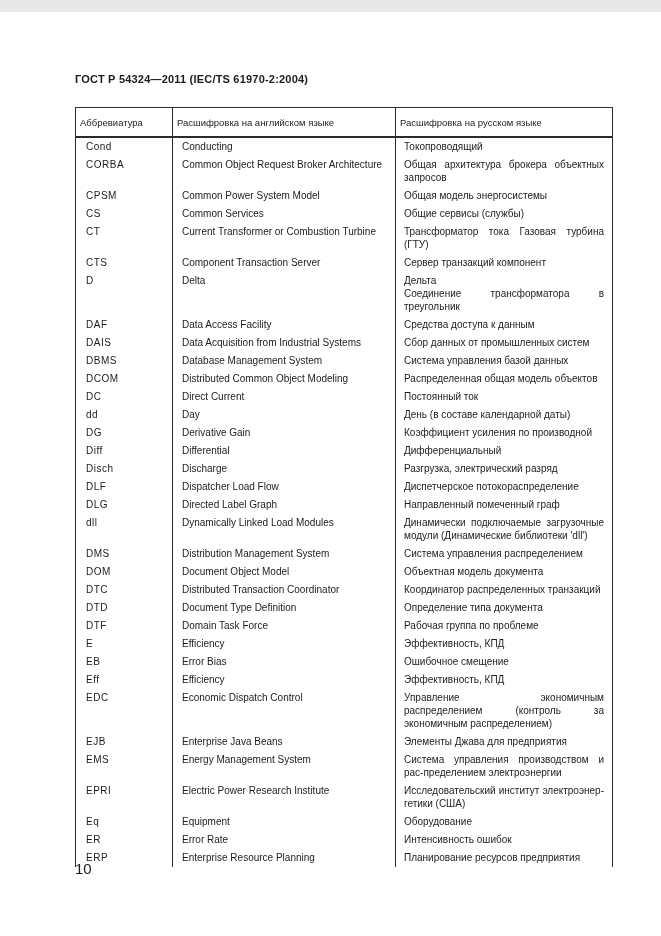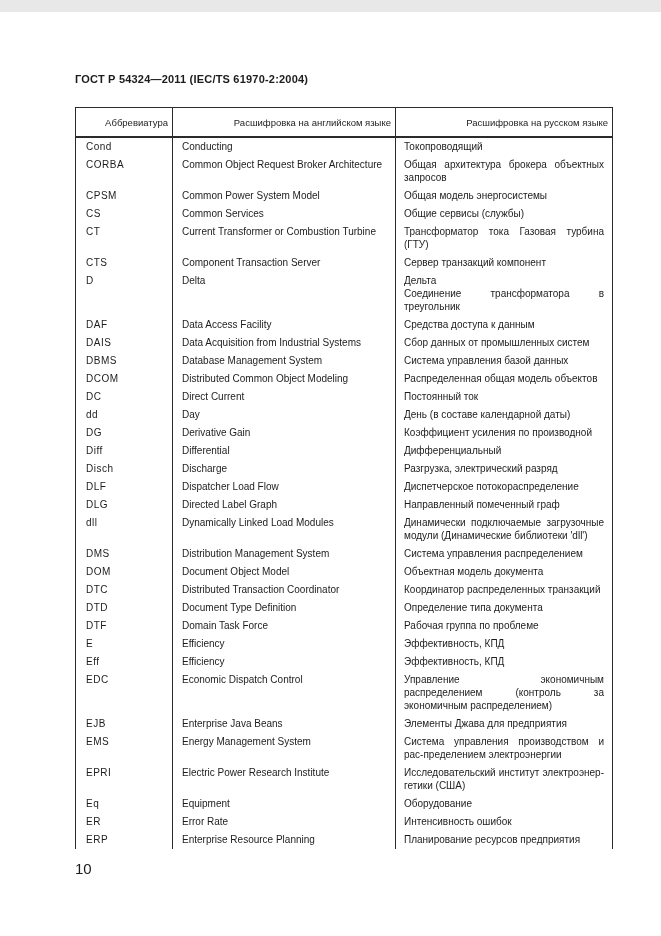--- a/index.html
+++ b/index.html
@@ -38,21 +38,21 @@
     border-right: 1px solid #2b2b2b;
     border-bottom: none;
   }
   col.c-abbr { width: 97px; }
   col.c-en   { width: 223px; }
   col.c-ru   { width: 217px; }
   table.abbr-table thead th {
     height: 28px;
     font-size: 9.5px;
     font-weight: normal;
-    text-align: right;
+    text-align: left;
     vertical-align: middle;
     border-bottom: 2px solid #2b2b2b;
     padding: 0 4px;
   }
   table.abbr-table th + th,
   table.abbr-table td + td {
     border-left: 1px solid #2b2b2b;
   }
   table.abbr-table tbody td {
     font-size: 10px;
@@ -252,20 +252,25 @@
     <td class="en">Domain Task Force</td>
     <td class="ru">Рабочая группа по проблеме</td>
   </tr>
 
   <tr>
     <td class="abbr">E</td>
     <td class="en">Efficiency</td>
     <td class="ru">Эффективность, КПД</td>
   </tr>
 
+  <tr>
+    <td class="abbr">EB</td>
+    <td class="en">Error Bias</td>
+    <td class="ru">Ошибочное смещение</td>
+  </tr>
 
   <tr>
     <td class="abbr">Eff</td>
     <td class="en">Efficiency</td>
     <td class="ru">Эффективность, КПД</td>
   </tr>
 
   <tr>
     <td class="abbr">EDC</td>
     <td class="en">Economic Dispatch Control</td>

